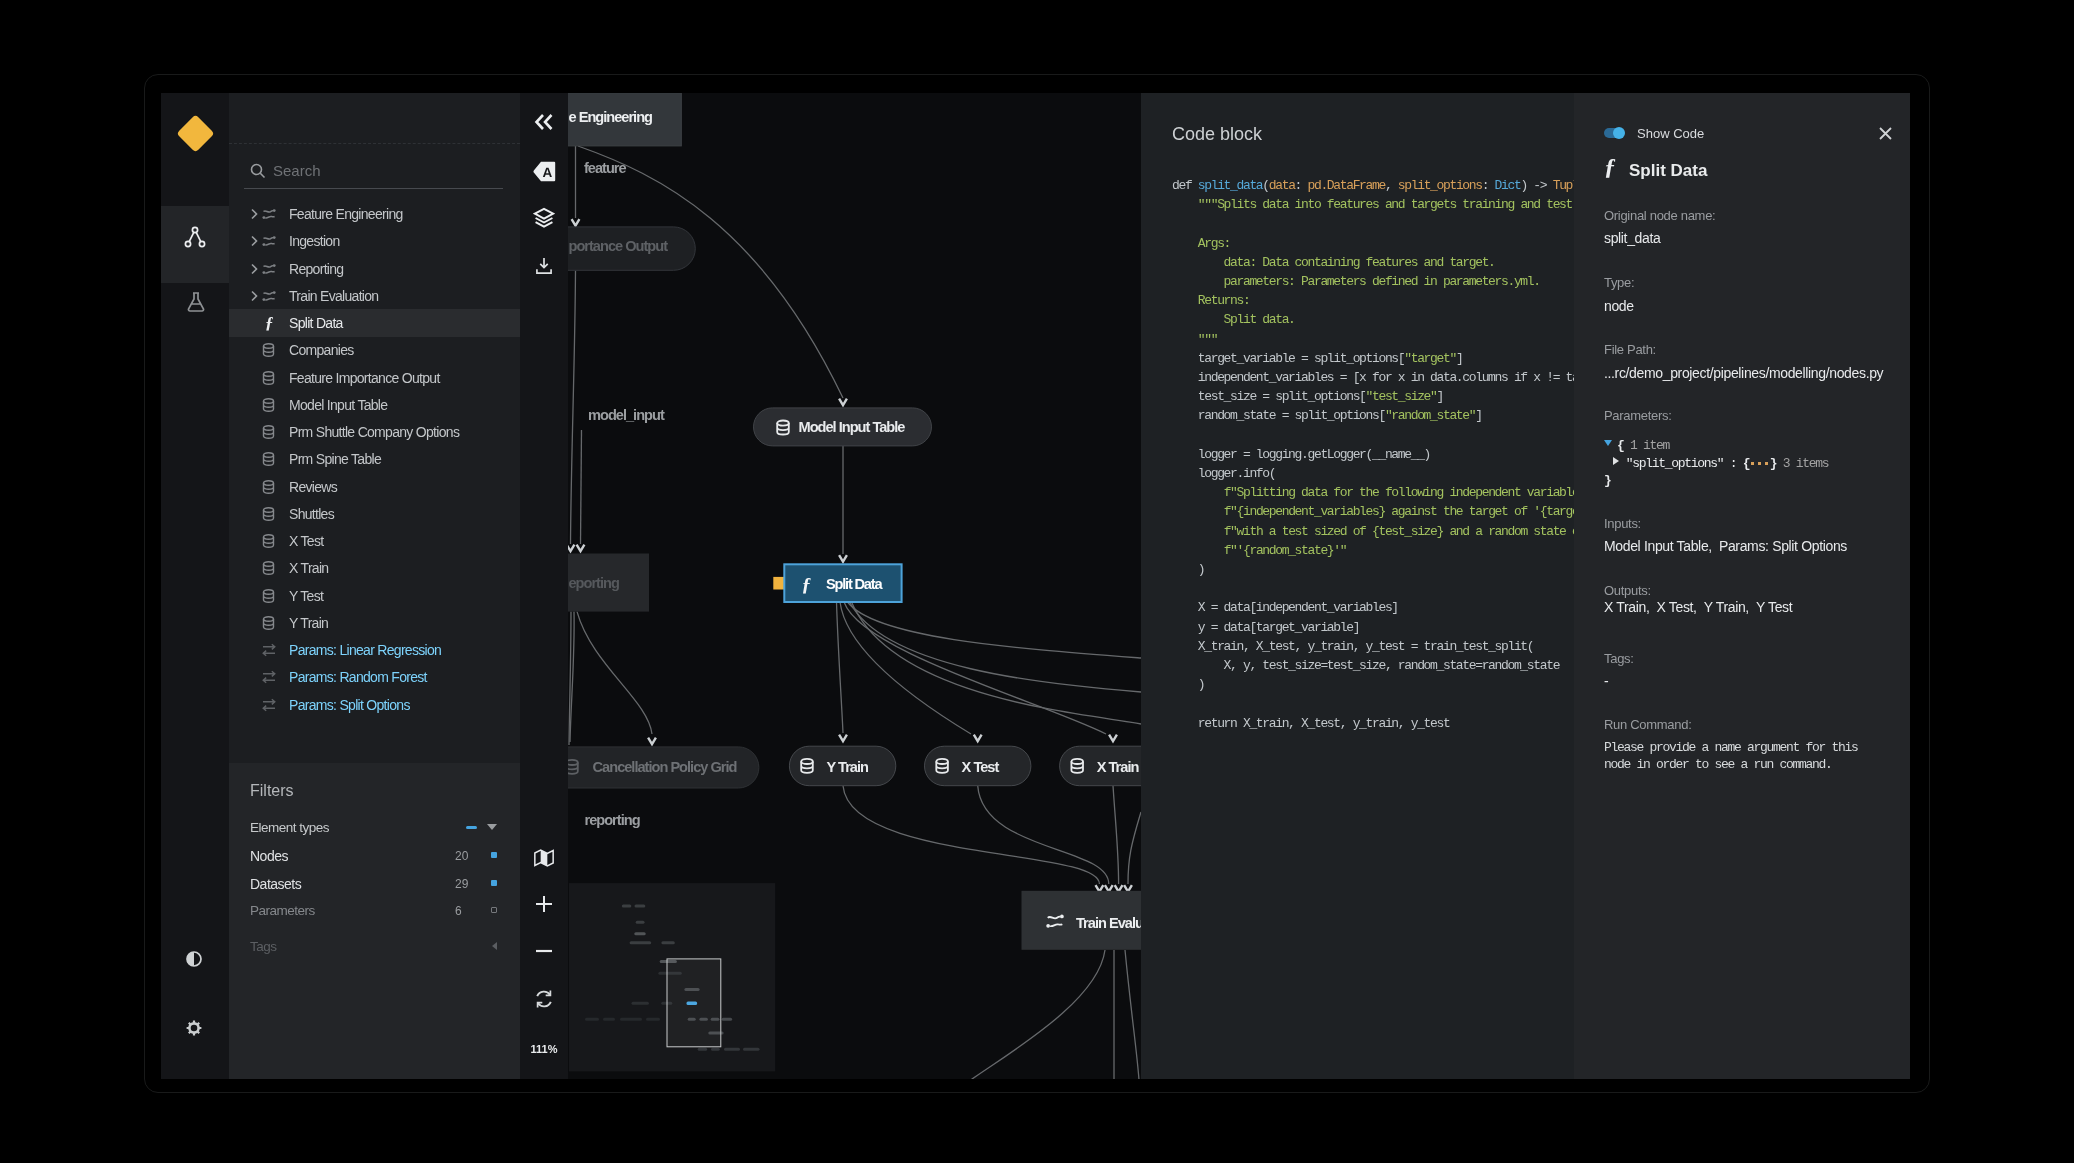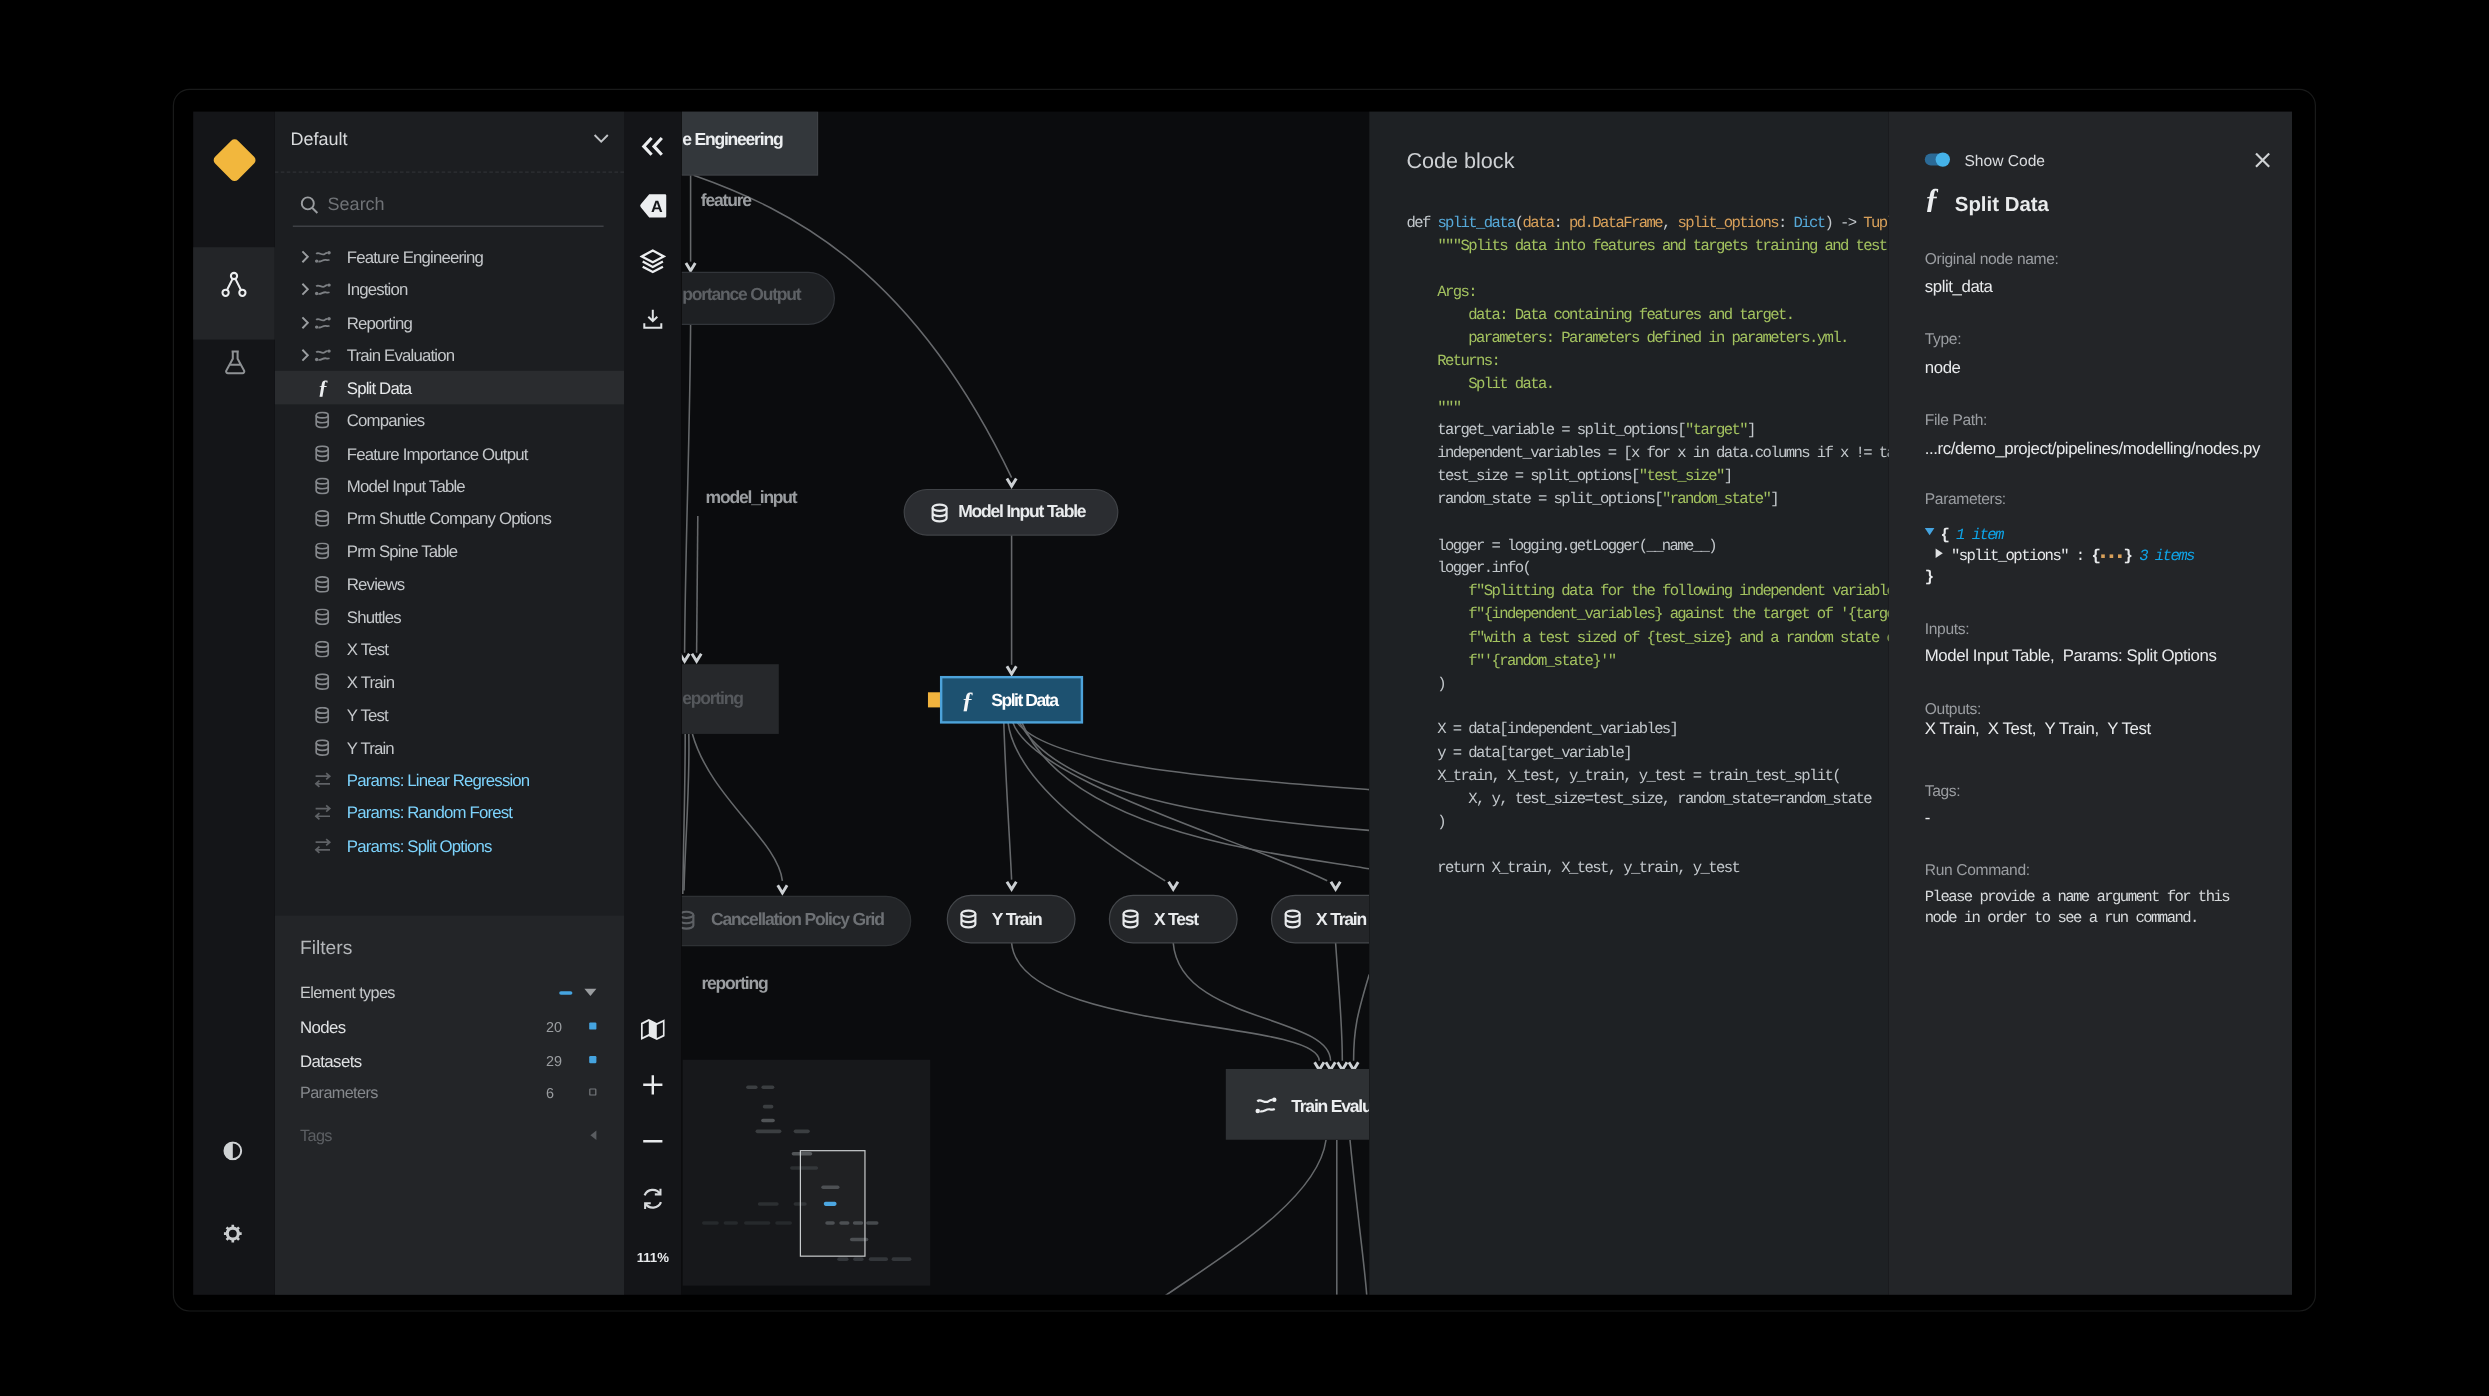--- a/index.html
+++ b/index.html
@@ -47,21 +47,21 @@
 
 .ml{position:absolute;left:30px;font-size:13px;letter-spacing:-0.3px;color:#9a9da1}
 .mv{position:absolute;left:30px;font-size:14px;letter-spacing:-0.35px;color:#e8eaec}
 .mono{font-family:"Liberation Mono",monospace;letter-spacing:-1.3px;font-size:13px}
 .mtitle{position:absolute;left:55px;top:68px;font-size:17px;font-weight:bold;color:#e9ebec}
 .fico{font-family:"Liberation Serif",serif;font-style:italic;font-weight:bold}
 .toggle{position:absolute;left:30px;top:35px;width:20px;height:10px;background:#2b6a96;border-radius:5px}
 .toggle .kn{position:absolute;right:-1px;top:-1px;width:12px;height:12px;background:#45b2e8;border-radius:50%}
 .showcode{position:absolute;left:63px;top:33px;font-size:13px;color:#d9dbde}
 .jsonrow{position:absolute;left:30px;font-family:"Liberation Mono",monospace;font-size:13px;letter-spacing:-1.3px;color:#e8eaec;white-space:pre}
-.jsonrow .it{font-style:italic;color:#0ea5e9}
+.jsonrow .it{color:#a3a3a3}
 .jsonrow .br{font-weight:bold}
 .jsonrow .dots i{display:inline-block;width:3.4px;height:3.4px;background:#d8a05a;margin:0 1.7px;vertical-align:1.5px}
 svg text{text-rendering:geometricPrecision}
 .clabel{position:absolute;font-size:14.6px;font-weight:bold;letter-spacing:-1px;white-space:nowrap;line-height:14px}
 </style>
 </head>
 <body>
 <div class="winframe"></div>
 <div class="rail" id="rail">
 <div class="diamond"></div>
@@ -98,26 +98,20 @@
         </g>
 <g id="i-db" fill="none" stroke="#85888c" stroke-width="1.4">
 <ellipse cx="6.5" cy="3" rx="5" ry="2.3"></ellipse>
 <path d="M1.5,3 V11 a5,2.3 0 0 0 10,0 V3 M1.5,7 a5,2.3 0 0 0 10,0"></path>
         </g>
 <g id="i-par" fill="none" stroke="#5f6266" stroke-width="1.4">
 <path d="M1,3.8 H12.6 M9.8,1.2 L12.8,3.8 L9.8,6.4 M13,10.2 H1.4 M4.2,7.6 L1.2,10.2 L4.2,12.8"></path>
         </g>
 </defs>
     </svg>
-<div class="hdr">
-      <div class="t">Default</div>
-<svg class="abs" style="left:265px;top:18px" width="14" height="9" viewBox="0 0 14 9" fill="none" stroke="#c0c3c6" stroke-width="1.6">
-        <path d="M1.5,1.5 L7,7 L12.5,1.5"></path>
-      </svg>
-    </div>
 <div class="hdrline"></div>
 <svg class="srch-ic" width="16" height="16" viewBox="0 0 16 16" fill="none" stroke="#9a9da0" stroke-width="1.6">
       <circle cx="6.5" cy="6.5" r="5"></circle>
       <path d="M10.3,10.3 L14.5,14.5"></path>
     </svg>
 <div class="srch-t">Search</div>
 <div class="srch-l"></div>
 <div class="hl"></div>
 <div class="row" style="top:107.5px">
       <svg class="chev" width="7" height="12" viewBox="0 0 7 12">

